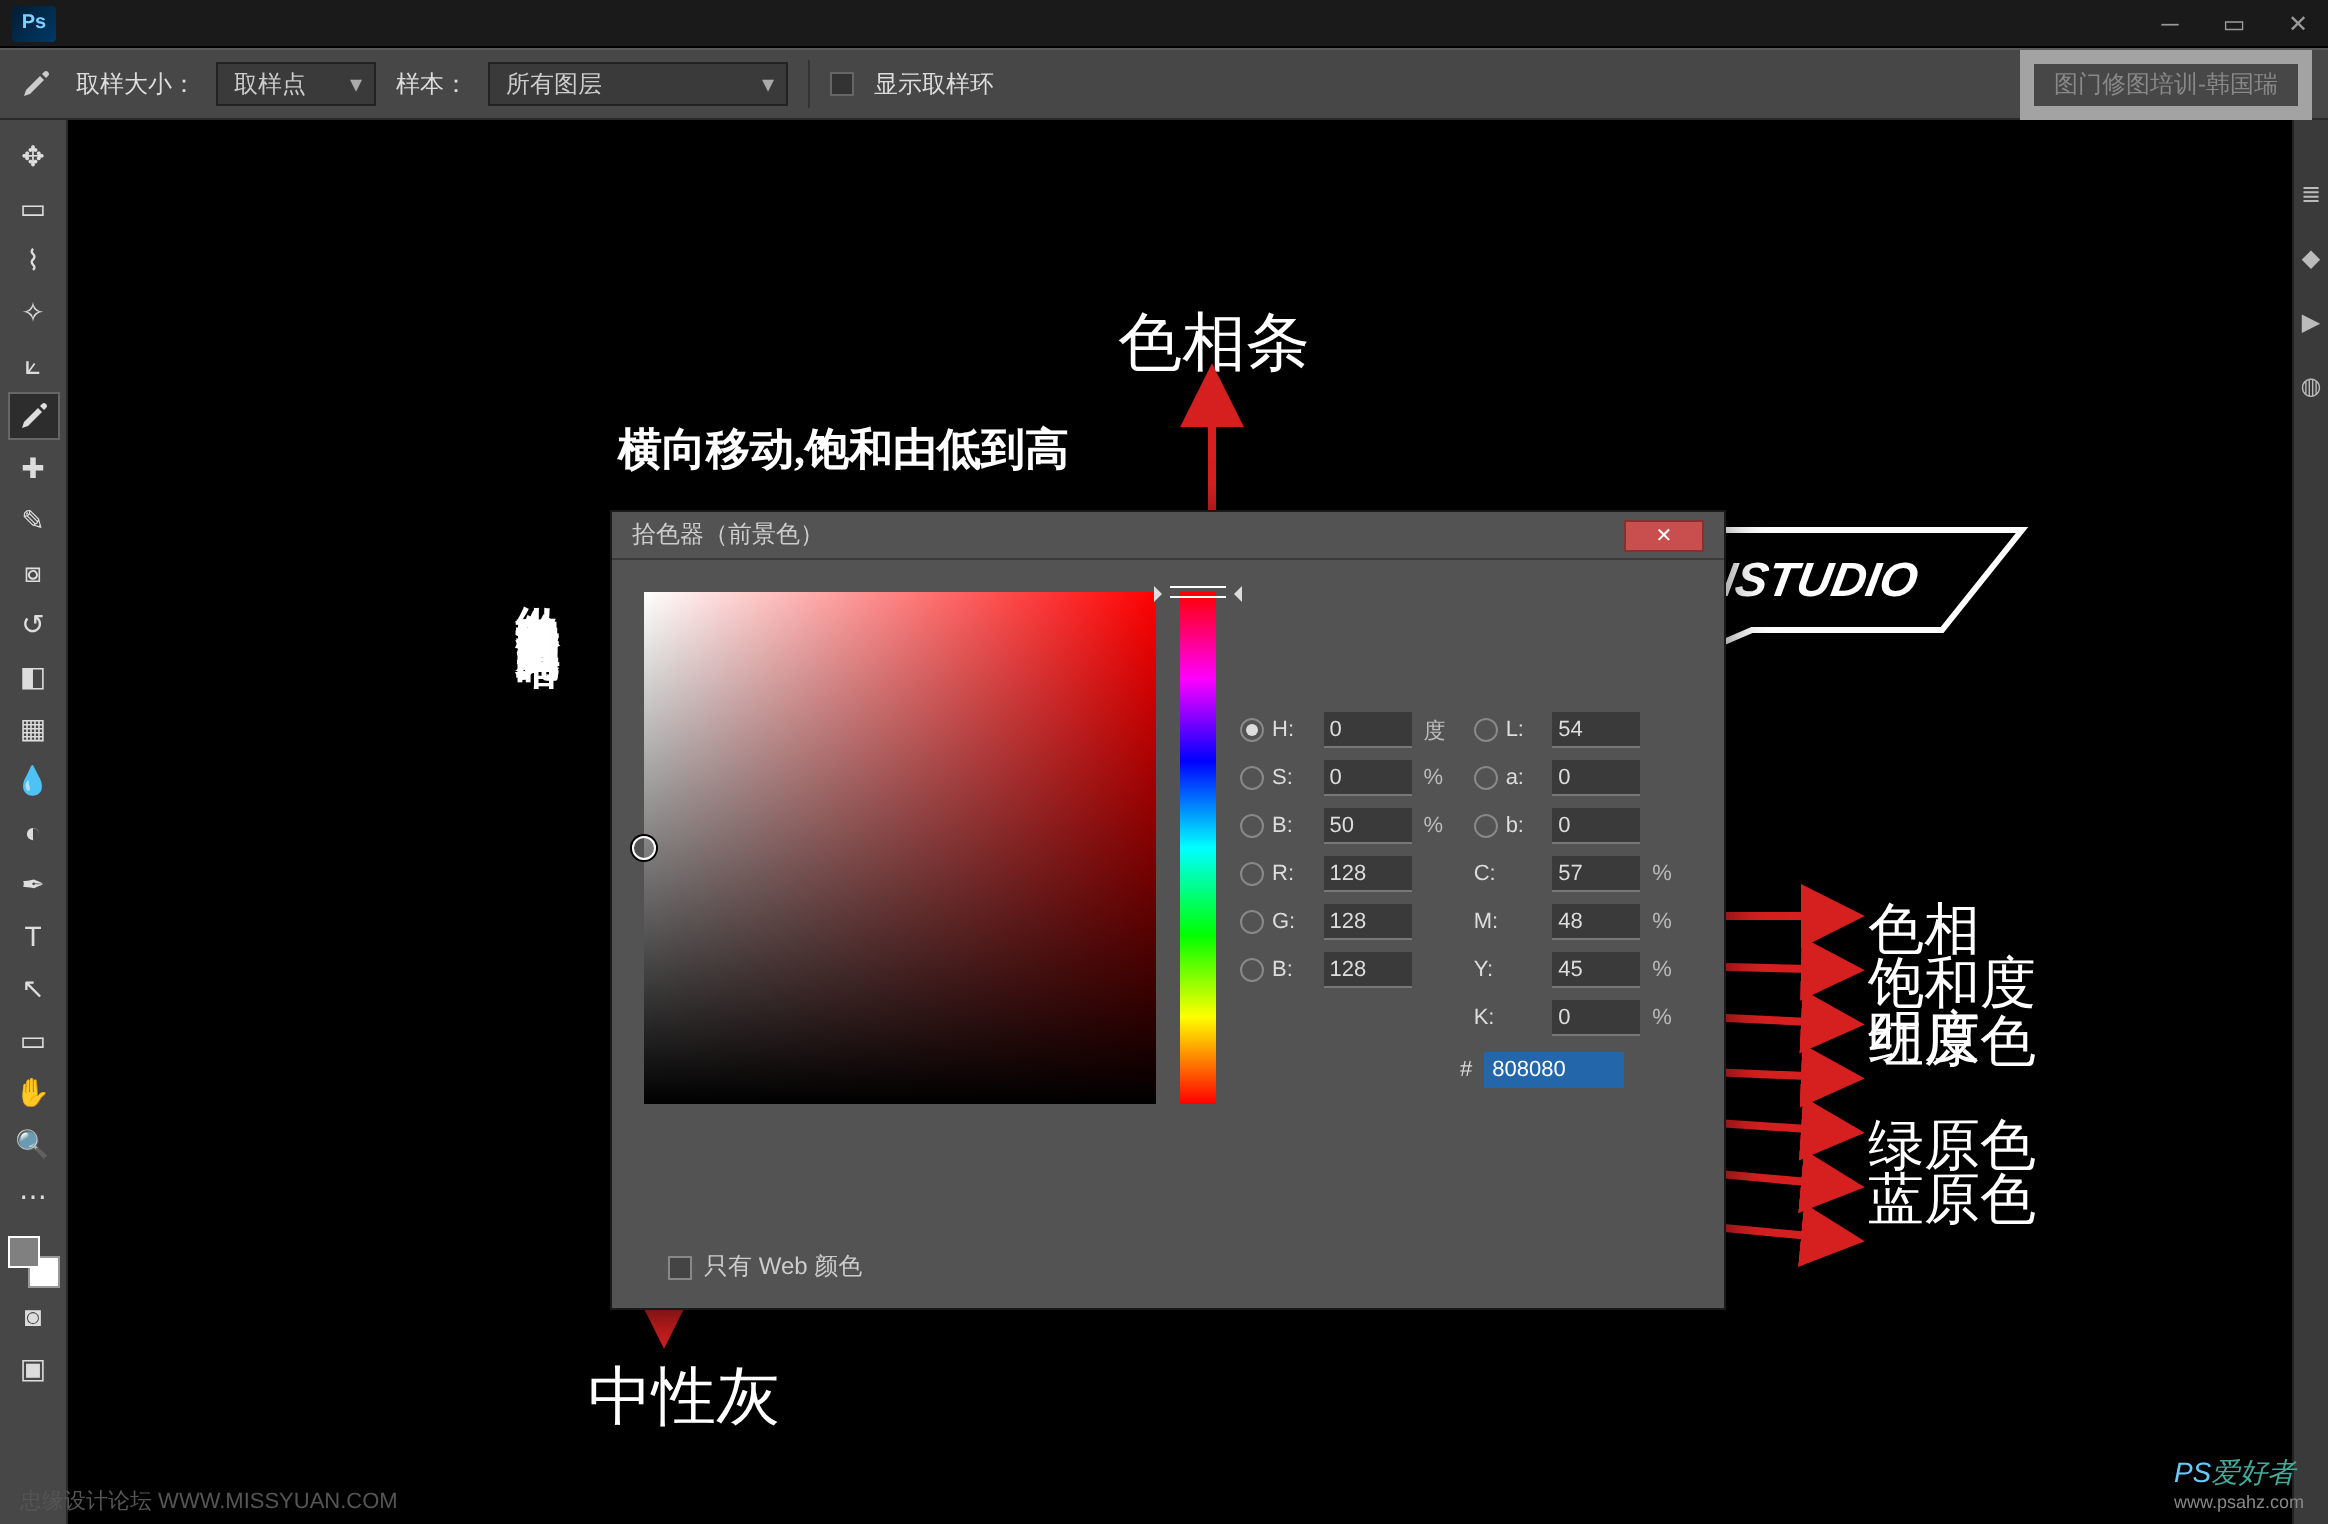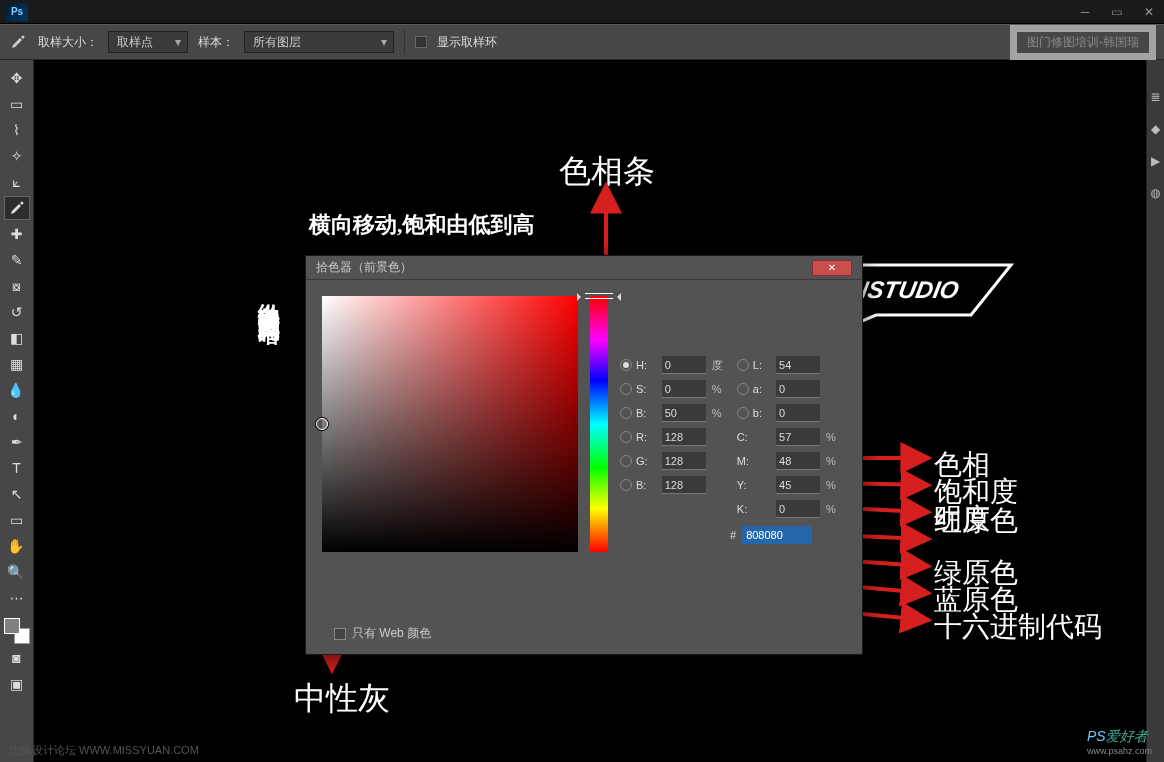--- a/index.html
+++ b/index.html
@@ -152,21 +152,20 @@
     <div class="anno big" style="left:275px;top:150px">横向移动,饱和由低到高</div>
     <div class="anno big vert" style="left:220px;top:225px">纵向移动明度由亮到暗</div>
     <div class="anno huge" style="left:260px;top:617px">中性灰</div>
 
     <div class="red-anno" style="left:900px;top:386px">色相</div>
     <div class="red-anno" style="left:900px;top:413px">饱和度</div>
     <div class="red-anno" style="left:900px;top:440px">明度</div>
     <div class="red-anno" style="left:900px;top:442px">红原色</div>
     <div class="red-anno" style="left:900px;top:494px">绿原色</div>
     <div class="red-anno" style="left:900px;top:521px">蓝原色</div>
-    <div class="red-anno" style="left:900px;top:548px">十六进制代码</div>
 
     <svg class="logo-studio" viewBox="0 0 280 90">
       <path d="M5 5 L275 5 L235 55 L140 55 L70 85 L100 55 L45 55 Z" fill="none" stroke="#fff" stroke-width="3"></path>
       <text x="140" y="38" text-anchor="middle" fill="#fff" font-family="Arial Black" font-size="24" font-style="italic" font-weight="900" transform="skewX(-10)">TUMENSTUDIO</text>
     </svg>
 
     <svg class="overlay" width="1112" height="702">
       <defs>
         <marker id="ra" viewBox="0 0 10 10" refX="8" refY="5" markerWidth="8" markerHeight="8" orient="auto">
             <path d="M0 0L10 5L0 10z" fill="#d62020"></path>

